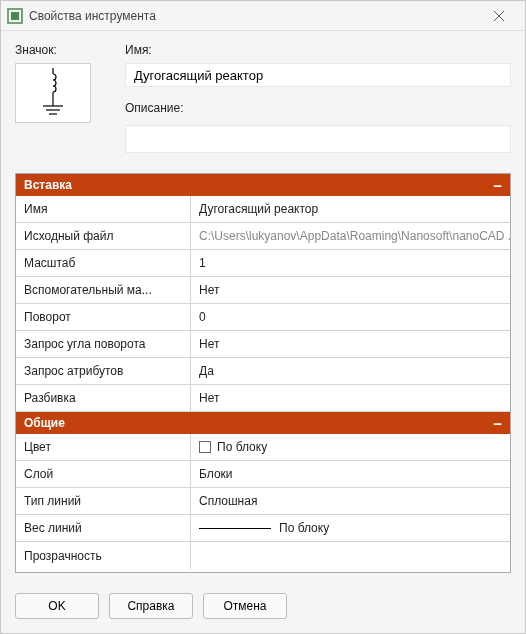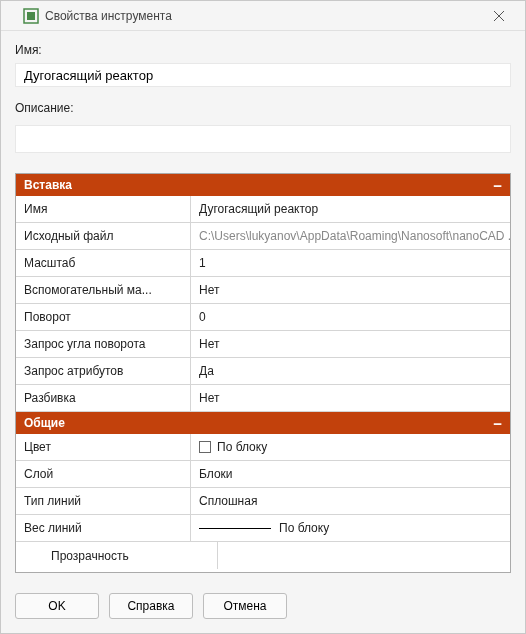--- a/index.html
+++ b/index.html
@@ -17,21 +17,21 @@
     height: 634px;
     background: #f5f5f5;
     border: 1px solid #c8c8c8;
     display: flex;
     flex-direction: column;
   }
   .titlebar {
     height: 30px;
     display: flex;
     align-items: center;
-    padding: 0 8px 0 22px;
+    padding: 0 8px 0 6px;
     background: #f5f5f5;
     border-bottom: 1px solid #e0e0e0;
   }
   .titlebar .app-icon {
     width: 16px; height: 16px;
     margin-right: 6px;
     display: flex; align-items: center; justify-content: center;
   }
   .titlebar .title { flex: 1; font-size: 12px; color: #444; }
   .titlebar .close {
@@ -104,21 +104,21 @@
     font-weight: bold;
     font-size: 15px;
     line-height: 1;
   }
   .prop-row {
     display: flex;
     height: 27px;
     border-bottom: 1px solid #d5d5d5;
     align-items: center;
   }
-  .prop-row:last-child { border-bottom: none; margin-left: 27px; }
+  .prop-row:last-child { border-bottom: none; }
   .prop-label {
     width: 175px;
     padding: 0 8px;
     border-right: 1px solid #d5d5d5;
     height: 100%;
     display: flex;
     align-items: center;
     color: #222;
     white-space: nowrap;
     overflow: hidden;
@@ -183,20 +183,33 @@
       <svg width="10" height="10" viewBox="0 0 10 10">
         <line x1="0" y1="0" x2="10" y2="10" stroke="#555" stroke-width="1"></line>
         <line x1="10" y1="0" x2="0" y2="10" stroke="#555" stroke-width="1"></line>
       </svg>
     </div>
   </div>
 
   <div class="content">
 
     <div class="top-row">
+      <div class="icon-column">
+        <div class="icon-label">Значок:</div>
+        <div class="icon-preview">
+          <svg width="40" height="50" viewBox="0 0 40 50">
+            <line x1="20" y1="0" x2="20" y2="6" stroke="#000" stroke-width="1.2"></line>
+            <path d="M20 6 a3 3 0 1 1 0 6 a3 3 0 1 1 0 6 a3 3 0 1 1 0 6" fill="none" stroke="#000" stroke-width="1.2"></path>
+            <line x1="20" y1="24" x2="20" y2="38" stroke="#000" stroke-width="1.2"></line>
+            <line x1="10" y1="38" x2="30" y2="38" stroke="#000" stroke-width="1.2"></line>
+            <line x1="13" y1="42" x2="27" y2="42" stroke="#000" stroke-width="1.2"></line>
+            <line x1="16" y1="46" x2="24" y2="46" stroke="#000" stroke-width="1.2"></line>
+          </svg>
+        </div>
+      </div>
       <div class="name-column">
         <div class="name-label">Имя:</div>
         <input class="text-input" type="text" value="Дугогасящий реактор" style="">
         <div style="height:14px"></div>
         <div class="desc-label">Описание:</div>
         <input class="text-input desc-input" type="text" value="" style="">
       </div>
     </div>
 
     <div class="props-panel">

